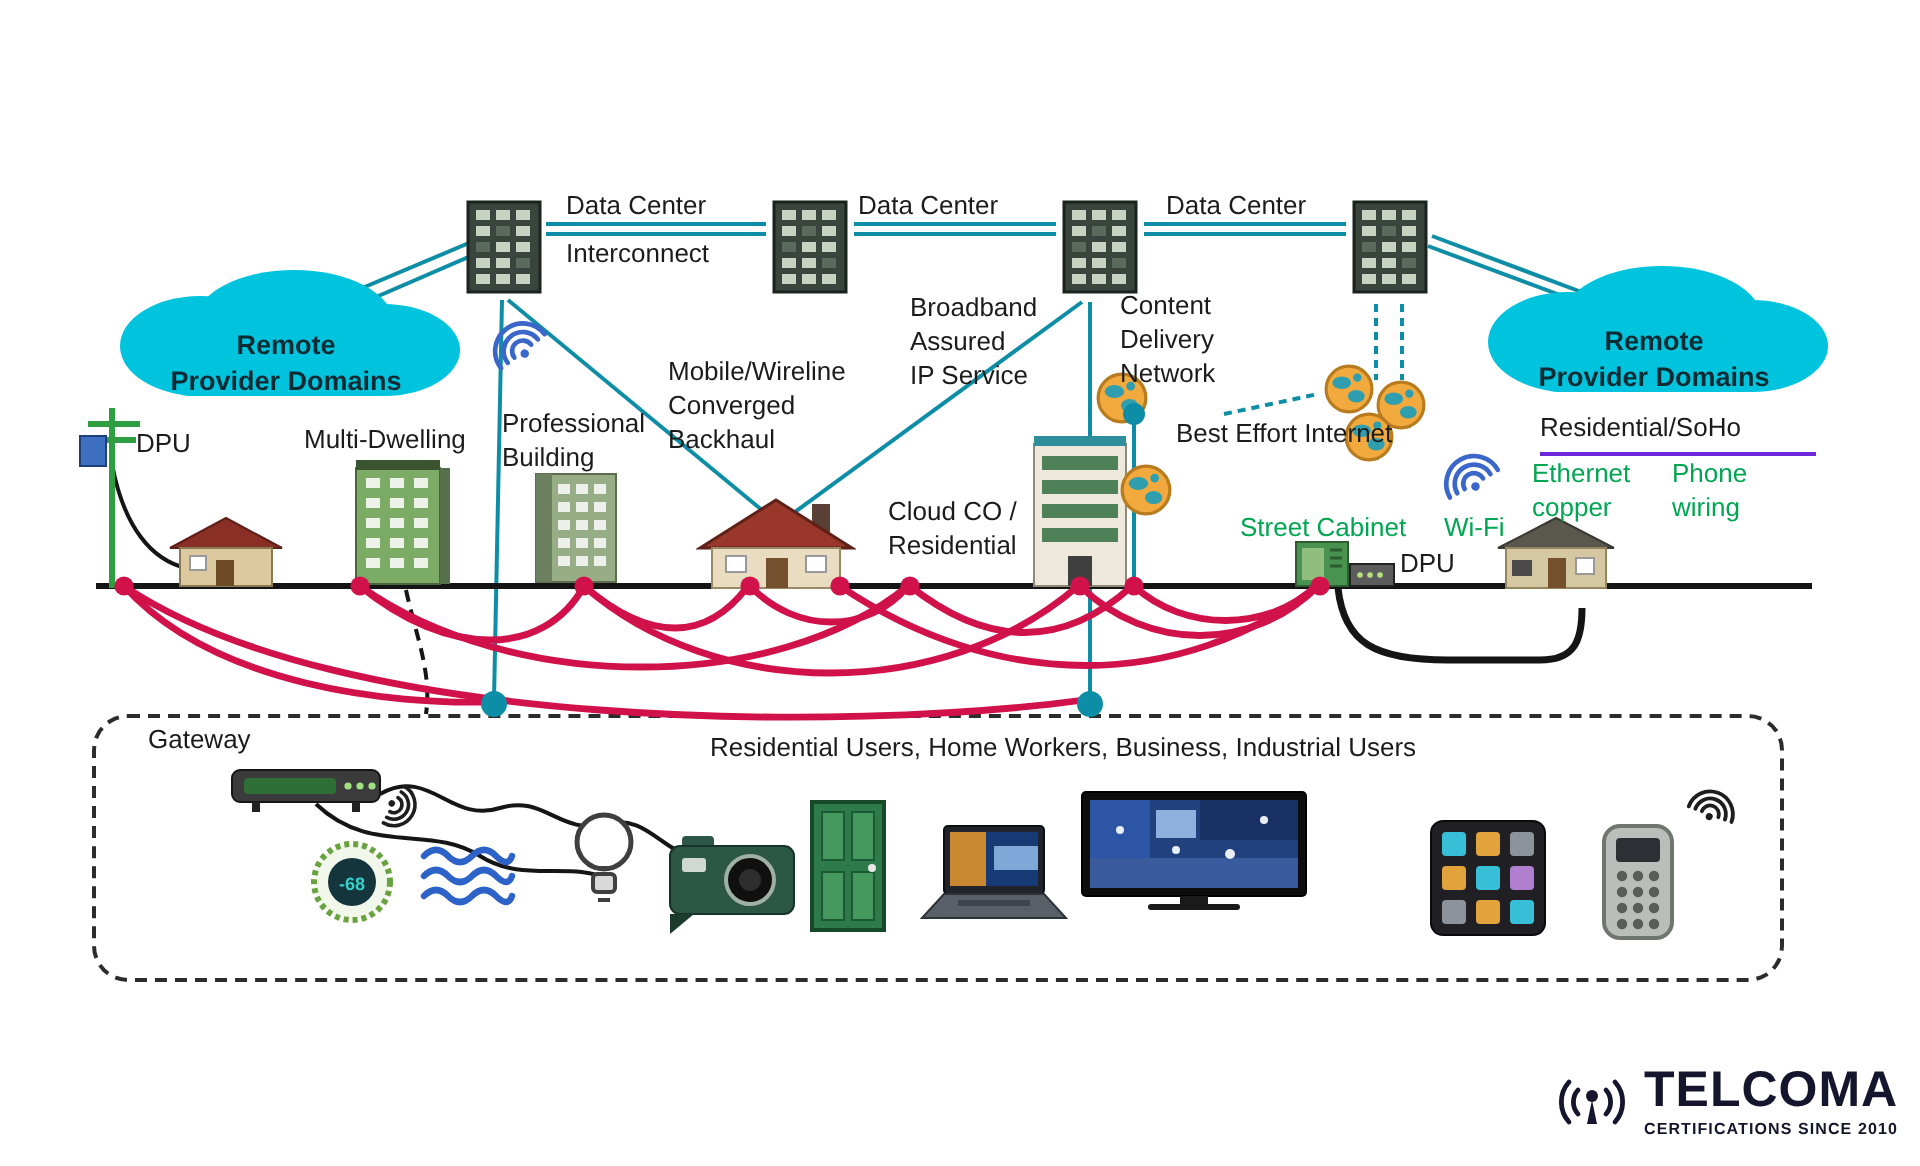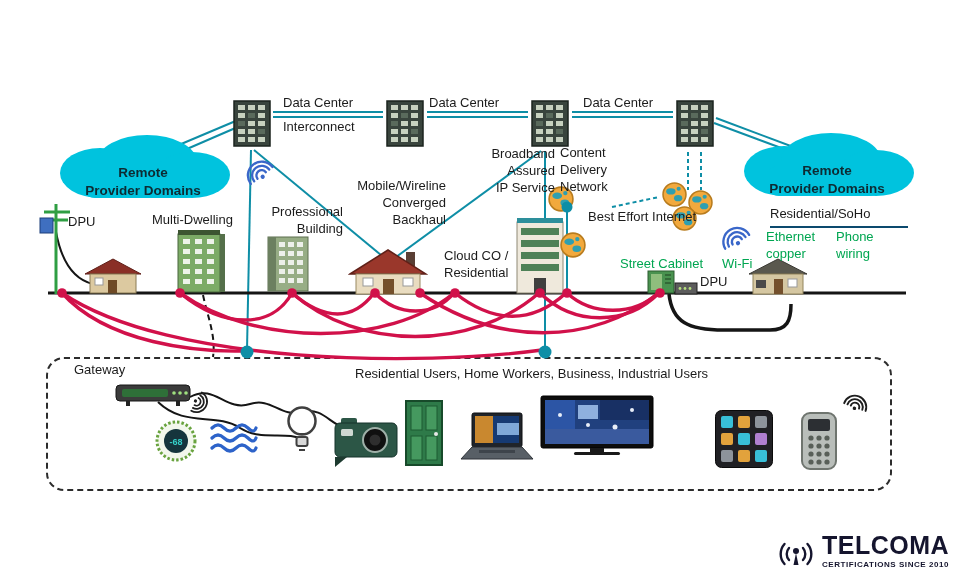--- a/index.html
+++ b/index.html
@@ -5,39 +5,39 @@
 :root{
   --cloud:#00c3de; --teal-line:#0e8ea6; --red-line:#d1114a;
   --green-text:#00a651; --ink:#16162e;
 }
 *{box-sizing:border-box}
 body{margin:0;background:#fff}
 .canvas{position:relative;width:960px;height:583px;background:#fff;overflow:hidden;
   font-family:"Liberation Sans",sans-serif}
 .title{position:absolute;left:34px;top:16px;font-size:32px;font-weight:700;color:var(--ink);z-index:5;letter-spacing:.2px}
 .lbl{position:absolute;font-size:13px;color:#1b1b1b;white-space:pre-line;line-height:1.3;z-index:4}
-.center{text-align:right}
+.center{text-align:left}
 .green{color:var(--green-text)}
-.underlined{border-bottom:2px solid #0c4a6e;padding-bottom:3px;width:138px}
+.underlined{border-bottom:2px solid #6d28d9;padding-bottom:3px;width:138px}
 .layer{position:absolute;left:0;top:0;width:960px;height:583px}
 #svg-back{z-index:1}
 #svg-front{z-index:3;pointer-events:none}
 .art{position:absolute;z-index:2}
 .cloud{position:absolute;z-index:2}
 .cloud-label{position:absolute;left:0;right:0;top:38px;text-align:center;font-size:13.5px;
   font-weight:700;color:#0d2b33;white-space:pre-line;line-height:1.3}
 .dashed-box{position:absolute;left:46px;top:357px;width:846px;height:134px;
   border:2px dashed #2c2c2c;border-radius:18px;z-index:1}
 .wifi{position:absolute;z-index:3;color:#3a67c9}
 .wifi.dark{color:#1e1e1e}
 .tl{stroke:var(--teal-line);stroke-width:2;fill:none}
 .tld{stroke:var(--teal-line);stroke-width:2;fill:none;stroke-dasharray:4 3}
 .blk{stroke:#151515;fill:none}
 .rc{stroke:var(--red-line);stroke-width:3.4;fill:none;stroke-linecap:round}
-.logo{position:absolute;left:776px;top:533px;display:flex;align-items:flex-end;gap:6px;z-index:5}
+.logo{position:absolute;left:776px;top:533px;display:flex;align-items:center;gap:6px;z-index:5}
 .logo-name{font-size:25px;font-weight:700;color:#15152e;letter-spacing:.5px;line-height:1}
 .logo-tag{font-size:8px;font-weight:700;color:#15152e;letter-spacing:.55px;margin-top:2px}
 text{font-family:"Liberation Sans",sans-serif}
 </style>
 </head>
 <body>
 
 <div class="canvas">
 
   <svg width="0" height="0" style="position:absolute" aria-hidden="true">

